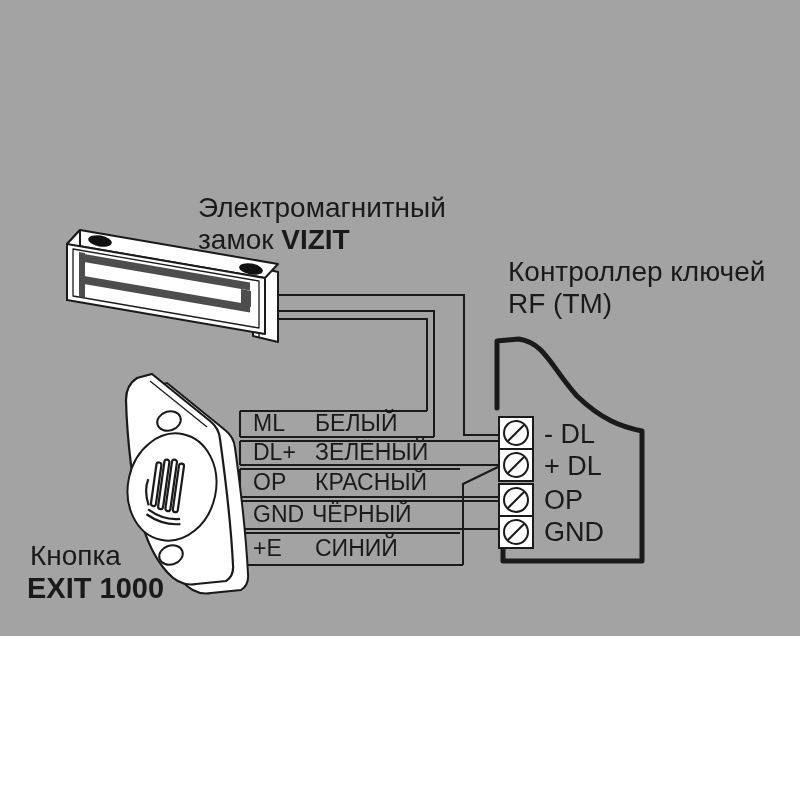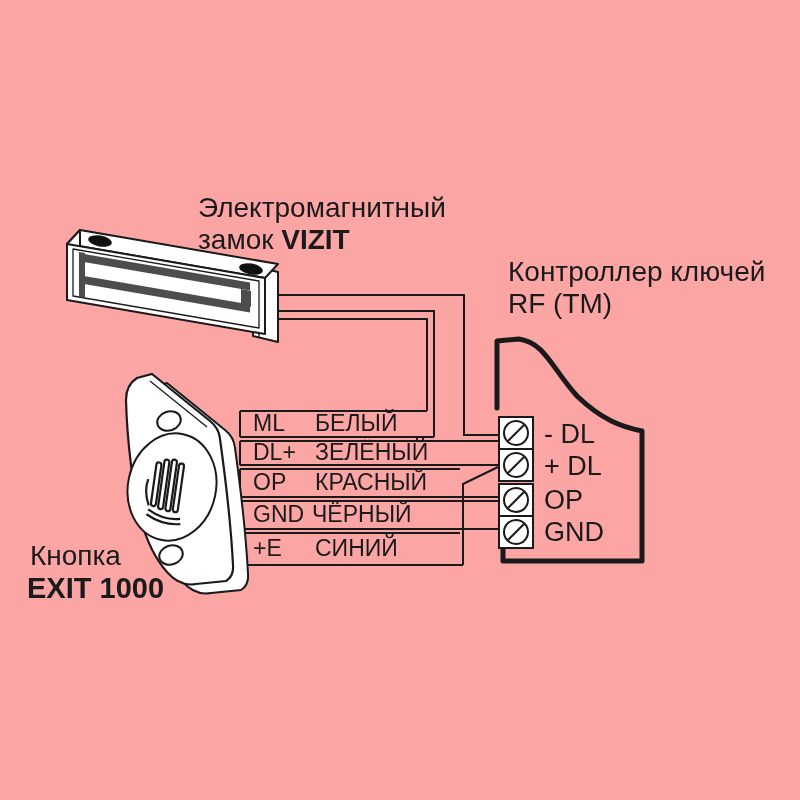--- a/index.html
+++ b/index.html
@@ -1,16 +1,16 @@
 <!DOCTYPE html>
 <html><head>
 <meta charset="utf-8">
 <style>
   html,body{margin:0;padding:0;background:#ffffff;}
-  .stage{position:relative;width:800px;height:800px;background:#fca5a5;overflow:hidden;
+  .stage{position:relative;width:800px;height:636px;background:#a3a3a3;overflow:hidden;
          font-family:"Liberation Sans", sans-serif;}
   svg text{fill:#1a1a1a;}
   .t-main{font-size:28px;}
   .t-bold{font-weight:bold;}
   .t-exit{font-size:29px;font-weight:bold;}
   .t-term{font-size:27px;}
   .t-wire{font-size:23px;}
 </style>
 </head>
 <body>

